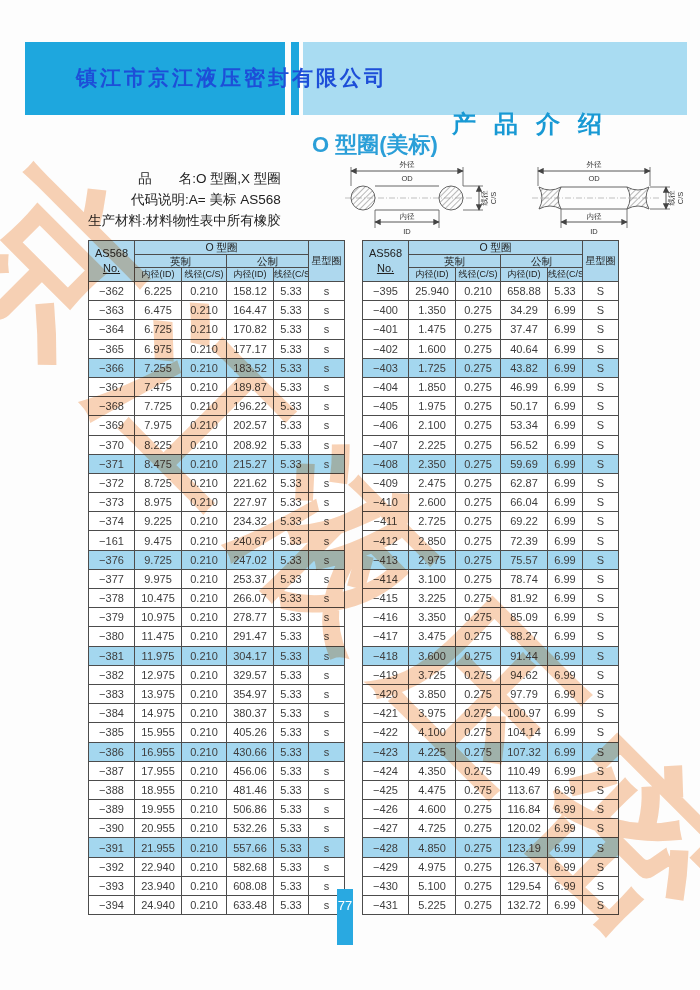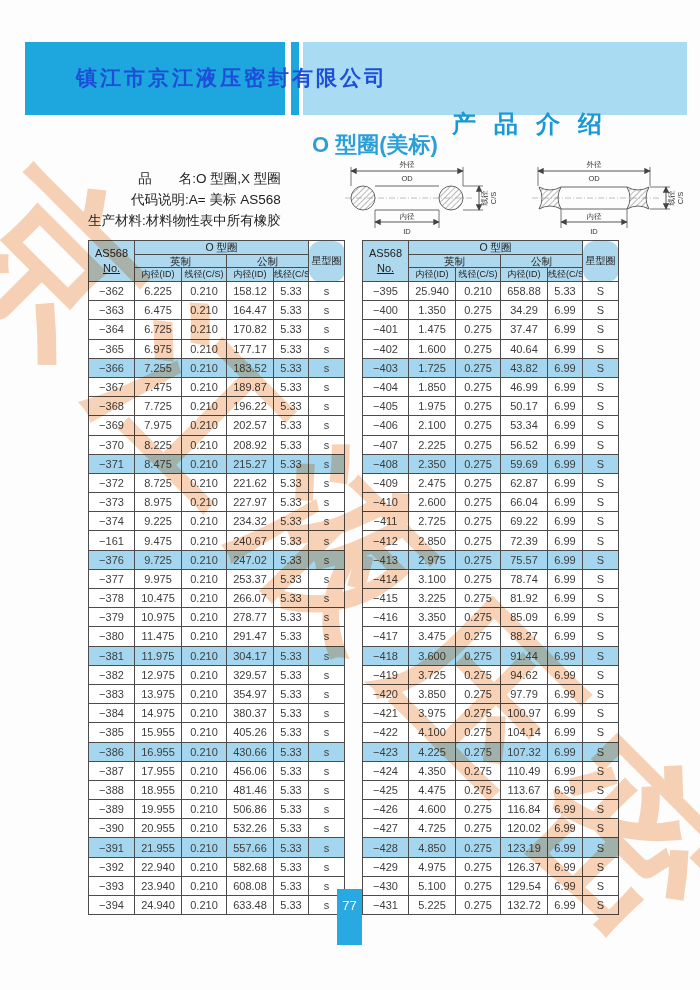--- a/index.html
+++ b/index.html
@@ -29,26 +29,26 @@
              width:256px;background:transparent;}
   #tbl-left{left:88px;} #tbl-right{left:362px;}
   table.spec th,table.spec td{border:1px solid #4c4c4c;text-align:center;padding:0;
              color:#333;font-weight:400;overflow:hidden;white-space:nowrap;}
   table.spec th{background:#aed8ee;color:#222;}
   .th-group{font-size:10.5px;height:13px;line-height:13px;margin-left:39px;}
   .th-unit{font-size:10.5px;height:12px;line-height:12px;}
   .th-col{font-size:9px;height:13px;line-height:13px;}
   .th-no{font-size:11px;}
   .th-no .l1{line-height:14px;} .th-no .l2{line-height:16px;text-decoration:underline;}
-  .th-star{font-size:10px;border-radius:12px;}
+  .th-star{font-size:10px;}
   table.spec td{font-size:11px;height:18.2px;color:#3d3d3d;background:#fff;}
   tr.hl td{background:#a4d7ef;}
 
   
-  .pagebox{position:absolute;left:337px;top:889px;width:25px;height:56px;background:#29a9e1;}
+  .pagebox{position:absolute;left:337px;top:889px;width:16px;height:56px;background:#29a9e1;}
   .pagebox span{display:block;text-align:center;margin-top:9px;font-size:13px;color:#fff;}
 
   
   .watermark{position:absolute;left:70px;top:118px;z-index:9;pointer-events:none;
              transform:rotate(45deg);transform-origin:0 0;
              font-size:175px;font-weight:800;letter-spacing:28px;white-space:nowrap;
              color:#ef9450;opacity:0.42;mix-blend-mode:multiply;
              font-family:"Liberation Sans",sans-serif;}
 </style>
 </head>

